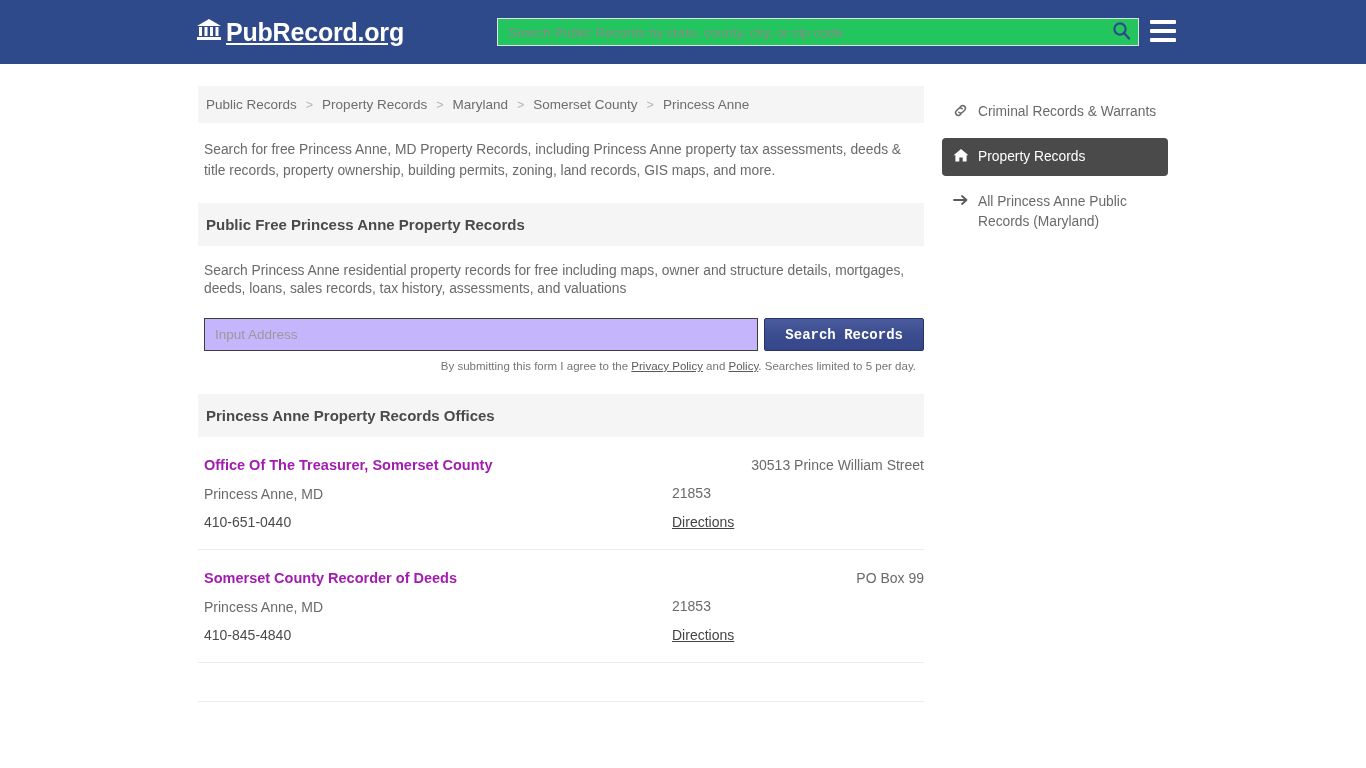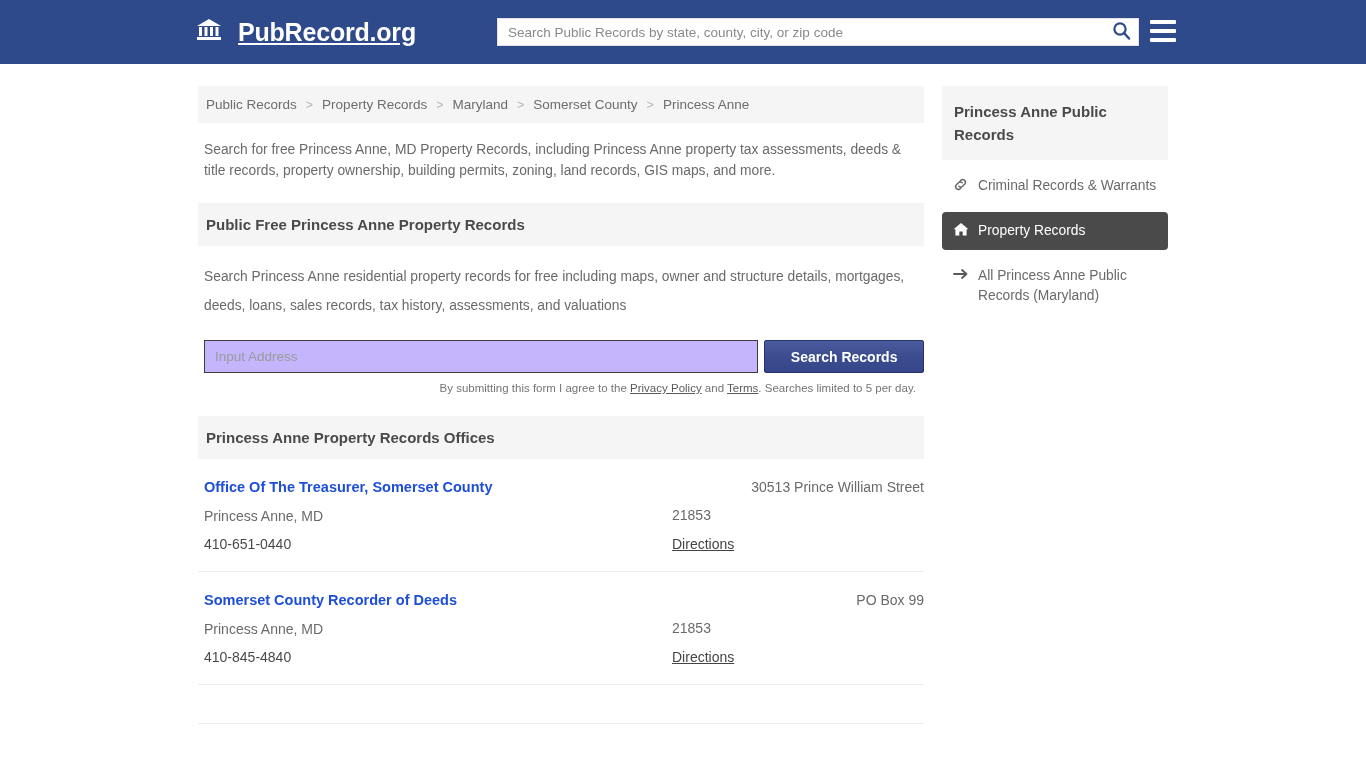--- a/index.html
+++ b/index.html
@@ -17,35 +17,35 @@
     background: #2f4a8b;
     display: flex;
     align-items: center;
     position: relative;
   }
   .brand {
     position: absolute;
     left: 196px;
     display: flex;
     align-items: center;
-    gap: 16px;
+    gap: 4px;
     color: #ffffff;
     font-size: 25px;
     font-weight: bold;
     letter-spacing: -0.2px;
     white-space: nowrap;
   }
   .brand-icon { display: block; }
   .header-search {
     position: absolute;
     left: 497px;
     top: 18px;
     width: 642px;
     height: 28px;
-    background: #ffffff;
+    background: #22c55e;
     border: 1px solid #e2e2e2;
     display: flex;
     align-items: center;
   }
   .header-search input {
     flex: 1;
     height: 100%;
     border: none;
     outline: none;
     background: transparent;
@@ -138,21 +138,21 @@
     background: #f5f5f5;
     margin-top: 22px;
     padding: 13px 10px 13px 8px;
     font-size: 15px;
     font-weight: bold;
     color: #4a4a4a;
   }
   .section-body-text {
     margin: 16px 4px 0 6px;
     font-size: 13.8px;
-    line-height: 29px;
+    line-height: 18px;
     color: #6a6a6a;
   }
 
   
   .search-form {
     margin: 20px 0 0 6px;
     display: flex;
     align-items: stretch;
     width: 720px;
   }
@@ -169,21 +169,21 @@
   }
   .search-form input[type="text"]::placeholder { color: #9a9a9a; }
   .submit-btn {
     margin-left: 6px;
     width: 164px;
     height: 33px;
     border: 1px solid #26336b;
     border-radius: 2px;
     background: linear-gradient(to bottom, #4a5c9e 0%, #3b4d8f 50%, #35468a 100%);
     color: #ffffff;
-    font-family: Liberation Sans, sans-serif;
+    font-family: Liberation Mono, monospace;
     font-size: 14px;
     font-weight: bold;
     cursor: pointer;
   }
   .fineprint {
     margin: 9px 8px 0 0;
     text-align: right;
     font-size: 11.5px;
     color: #757575;
   }
@@ -201,21 +201,21 @@
   .office-row {
     display: flex;
     padding: 20px 0 18px 6px;
     border-bottom: 1px solid #ececec;
   }
   .office-left { width: 468px; }
   .office-right { flex: 1; }
   .office-name {
     font-size: 14.5px;
     font-weight: bold;
-    color: #1d4ed8;
+    color: #a21caf;
     margin-bottom: 13px;
   }
   .office-city, .office-zip {
     font-size: 14px;
     color: #6a6a6a;
     margin-bottom: 12px;
   }
   .office-phone {
     font-size: 14px;
     color: #4a4a4a;
@@ -324,21 +324,21 @@
 
       <div class="section-band">Public Free Princess Anne Property Records</div>
       <p class="section-body-text">Search Princess Anne residential property records for free including maps, owner and structure details, mortgages, deeds, loans, sales records, tax history, assessments, and valuations</p>
 
       <form class="search-form">
         <input type="text" placeholder="Input Address" style="">
         <button class="submit-btn" type="submit">Search Records</button>
       </form>
 
       <div class="fineprint">
-        <span>By submitting this form I agree to the </span><a href="#">Privacy Policy</a><span> and </span><a href="#">Terms</a><span>. Searches limited to 5 per day.</span>
+        <span>By submitting this form I agree to the </span><a href="#">Privacy Policy</a><span> and </span><a href="#">Policy</a><span>. Searches limited to 5 per day.</span>
       </div>
 
       <div class="section-band">Princess Anne Property Records Offices</div>
 
       <div class="office-row">
         <div class="office-left">
           <div class="office-name">Office Of The Treasurer, Somerset County</div>
           <div class="office-city">Princess Anne, MD</div>
           <div class="office-phone">410-651-0440</div>
         </div>
@@ -363,21 +363,20 @@
       </div>
 
       <div class="office-row">
         
         
       </div>
 
     </div>
 
     <div class="sidebar">
-      <div class="sidebar-band">Princess Anne Public Records</div>
 
       <a class="side-link" href="#">
         <span class="side-icon">
           <svg width="15" height="15" viewBox="0 0 16 16" aria-hidden="true">
             <path d="M6.2 9.8a2.8 2.8 0 0 0 4 0l2.4-2.4a2.85 2.85 0 0 0-4-4l-1.2 1.2" fill="none" stroke="#6a6a6a" stroke-width="1.6" stroke-linecap="round"></path>
             <path d="M9.8 6.2a2.8 2.8 0 0 0-4 0L3.4 8.6a2.85 2.85 0 0 0 4 4l1.2-1.2" fill="none" stroke="#6a6a6a" stroke-width="1.6" stroke-linecap="round"></path>
           </svg>
         </span>
         <span>Criminal Records &amp; Warrants</span>
       </a>

